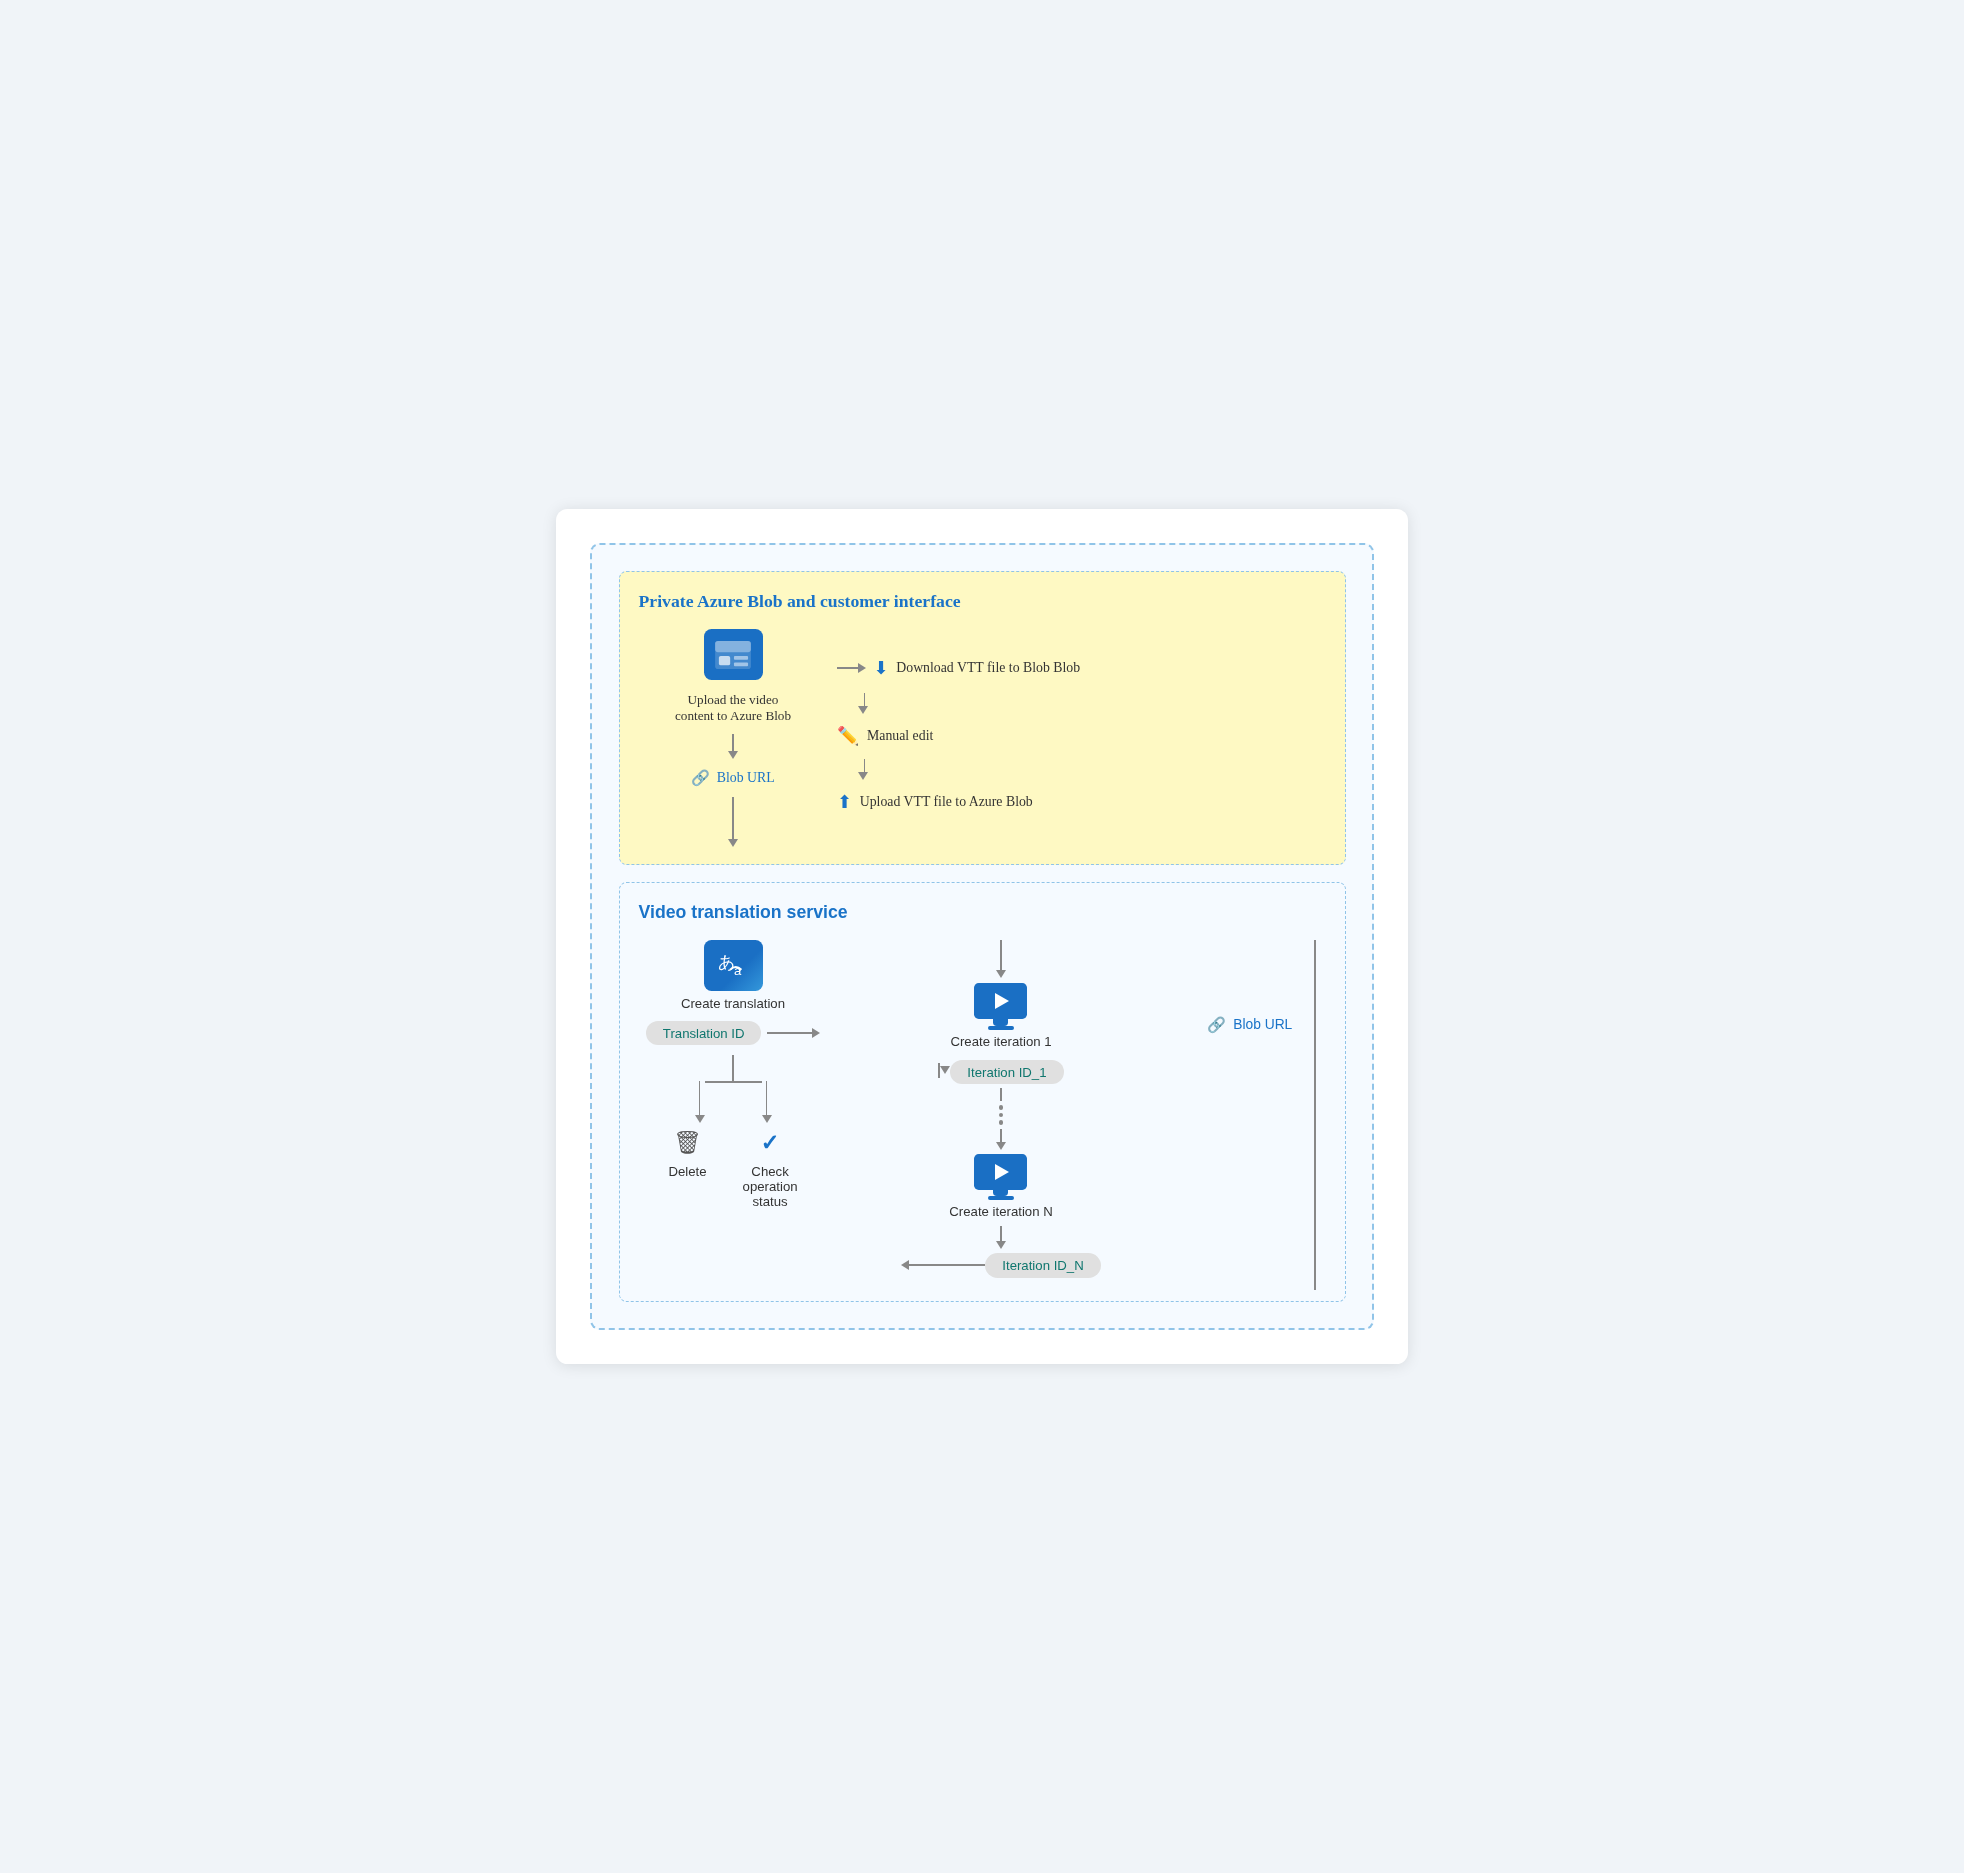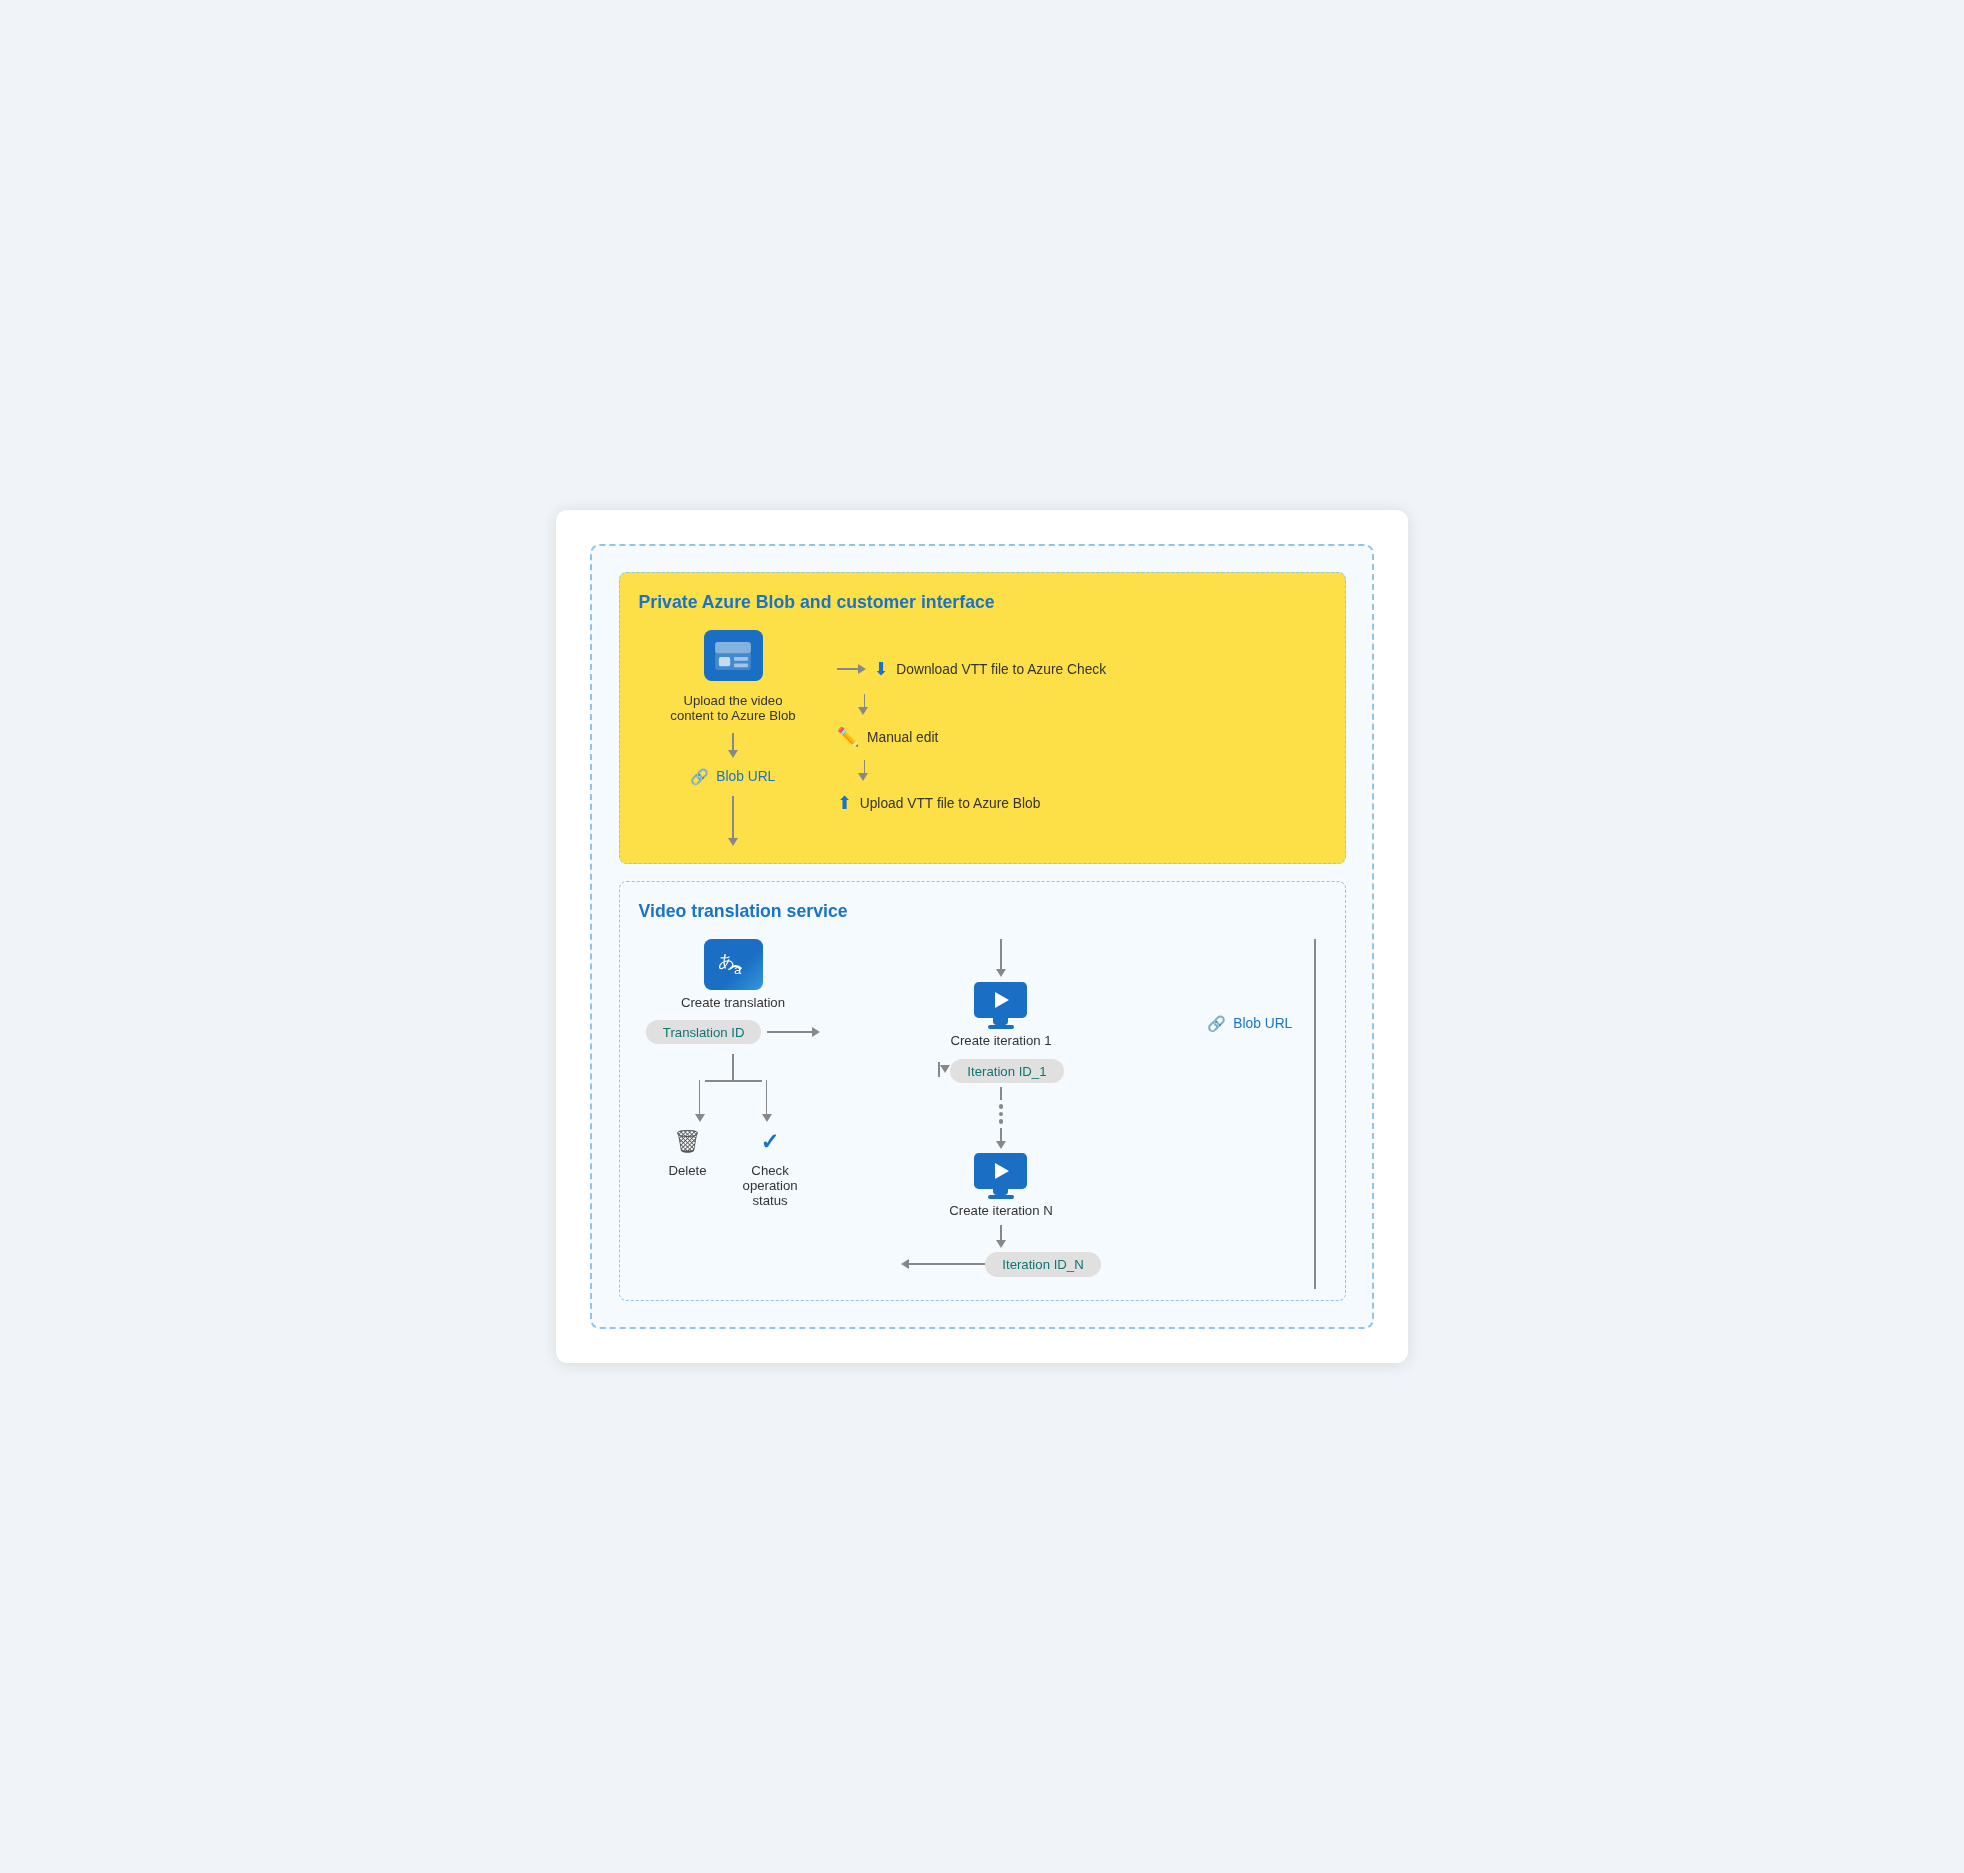--- a/index.html
+++ b/index.html
@@ -28,23 +28,24 @@
     .section-title {
       font-size: 1.18em;
       font-weight: 700;
       color: #1a73c8;
       margin-bottom: 17px;
     }
     .top-section {
       border: 1.9px dashed #90c4e8;
       border-radius: 7.6px;
       padding: 19px 19px 15px 19px;
-      background: #fde047;
+      background: #fef9c3;
       margin-bottom: 17px;
       position: relative;
+      font-family: Liberation Serif, serif;
     }
     .bottom-section {
       border: 1.9px dashed #90c4e8;
       border-radius: 7.6px;
       padding: 19px 19px 23px 19px;
       background: #f5faff;
       position: relative;
     }
     
     .top-content {
@@ -249,21 +250,21 @@
 
         <div class="top-right">
 
           <div style="display:flex;flex-direction:row;align-items:center;gap:7.6px;margin-bottom:7.6px;">
             <div style="display:flex;flex-direction:row;align-items:center;">
               <div style="width:21px;height:1.9px;background:#888;"></div>
               <div class="arrow-head-right"></div>
             </div>
             <div style="display:flex;align-items:center;gap:7.6px;">
               <span style="color:#1a73c8;font-size:1.2em;">⬇</span>
-              <span style="font-size:0.92em;color:#333;">Download VTT file to Azure Check</span>
+              <span style="font-size:0.92em;color:#333;">Download VTT file to Blob Blob</span>
             </div>
           </div>
           <div class="arrow-down" style="align-items:flex-start;margin-left:19px;">
             <div class="arrow-line" style="height:13.2px;margin-left:7.6px;"></div>
             <div class="arrow-head-down" style="margin-left:1.9px;"></div>
           </div>
           <div style="display:flex;align-items:center;gap:7.6px;margin:5.7px 0 5.7px 0;">
             <span style="color:#1a73c8;font-size:1.2em;margin-left:0px;">✏️</span>
             <span style="font-size:0.92em;color:#333;">Manual edit</span>
           </div>

